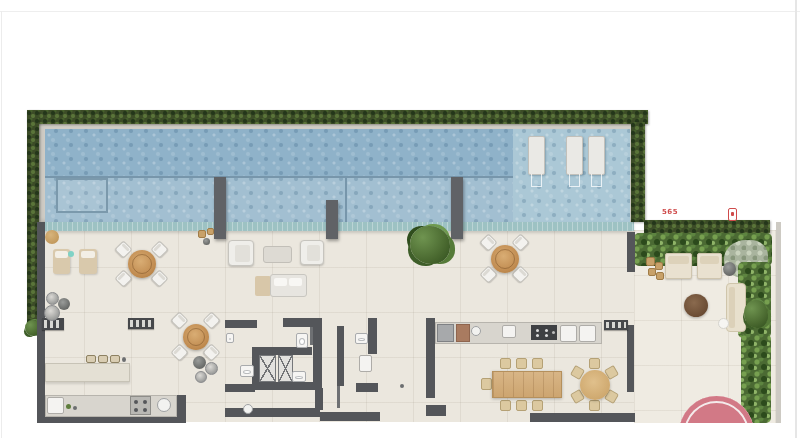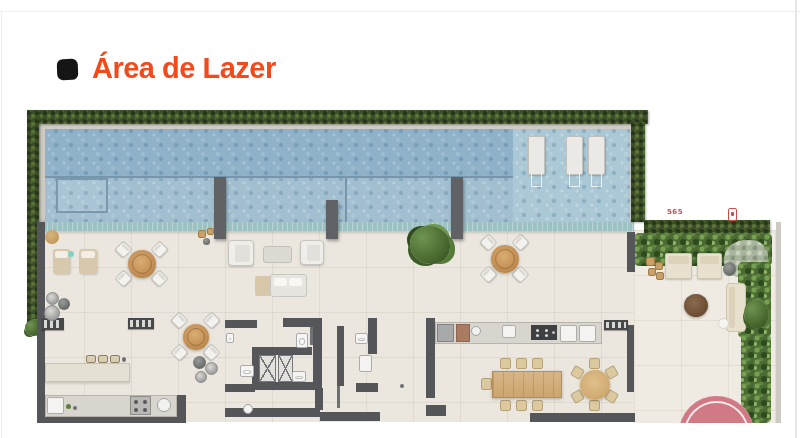--- a/index.html
+++ b/index.html
@@ -129,37 +129,33 @@
   .lounger-garden{background:#e9e1d0;border:1px solid #cfc5ae;border-radius:2px;box-shadow:0 1px 2px rgba(0,0,0,.2);}
   .lounger-garden::before{content:"";position:absolute;top:2px;left:2px;right:2px;height:8px;background:#ddd2ba;border-radius:2px;}
   .sofa-garden{background:#e8e0cd;border:1px solid #cfc5ab;border-radius:4px;}
   .sofa-garden::before{content:"";position:absolute;top:3px;bottom:3px;left:2px;width:6px;background:#dcd1b9;border-radius:2px;}
   .ball-white{background:#f6f5f2;border:1px solid #d5d3cd;border-radius:50%;}
   .rug-pink{overflow:hidden;}
   .rug-pink::before{content:"";position:absolute;left:0;top:0;width:75px;height:75px;border-radius:50%;
     background:var(--c-rug,#d27986);
     box-shadow:inset 0 0 0 5px var(--c-rug,#d27986),inset 0 0 0 7px #f4eaeb;}
 
-  .label-red{color:var(--c-label,#cf4b4b);font:bold 7px/10px "DejaVu Sans",sans-serif;letter-spacing:.5px;text-align:center;}
+  .label-red{color:var(--c-label,#cf4b4b);font:bold 7px/10px "DejaVu Sans",sans-serif;letter-spacing:.5px;text-align:left;}
   .marker-red{border:1px solid var(--c-label,#cf4b4b);border-radius:2px;}
   .marker-red::after{content:"";position:absolute;left:2px;top:3px;width:3px;height:4px;
     background:var(--c-label,#cf4b4b);border-radius:1px;}
 </style>
 </head>
 <body>
 
 <div class="page">
   <div class="border-top"></div>
   <div class="border-left"></div>
   <div class="border-right"></div>
 
-  <div class="header">
-    <div class="bullet"></div>
-    <h1 class="title">Área de Lazer</h1>
-  </div>
 
   <div class="plan">
       <div class="it deck" style="left: 37px; top: 222px; width: 597px; height: 200px;"></div>
       <div class="it deck deck2" style="left: 634px; top: 230px; width: 143px; height: 193px;"></div>
       <div class="it coping" style="left: 39px; top: 120px; width: 603px; height: 102px;"></div>
       <div class="it pool-deep" style="left: 45px; top: 129px; width: 585px; height: 48px;"></div>
       <div class="it pool-mid" style="left: 45px; top: 177px; width: 468px; height: 45px;"></div>
       <div class="it pool-shallow" style="left: 513px; top: 129px; width: 117px; height: 93px;"></div>
       <div class="it pool-line-h" style="left: 45px; top: 176px; width: 468px; height: 2px;"></div>
       <div class="it pool-line-v" style="left: 345px; top: 177px; width: 2px; height: 45px;"></div>

